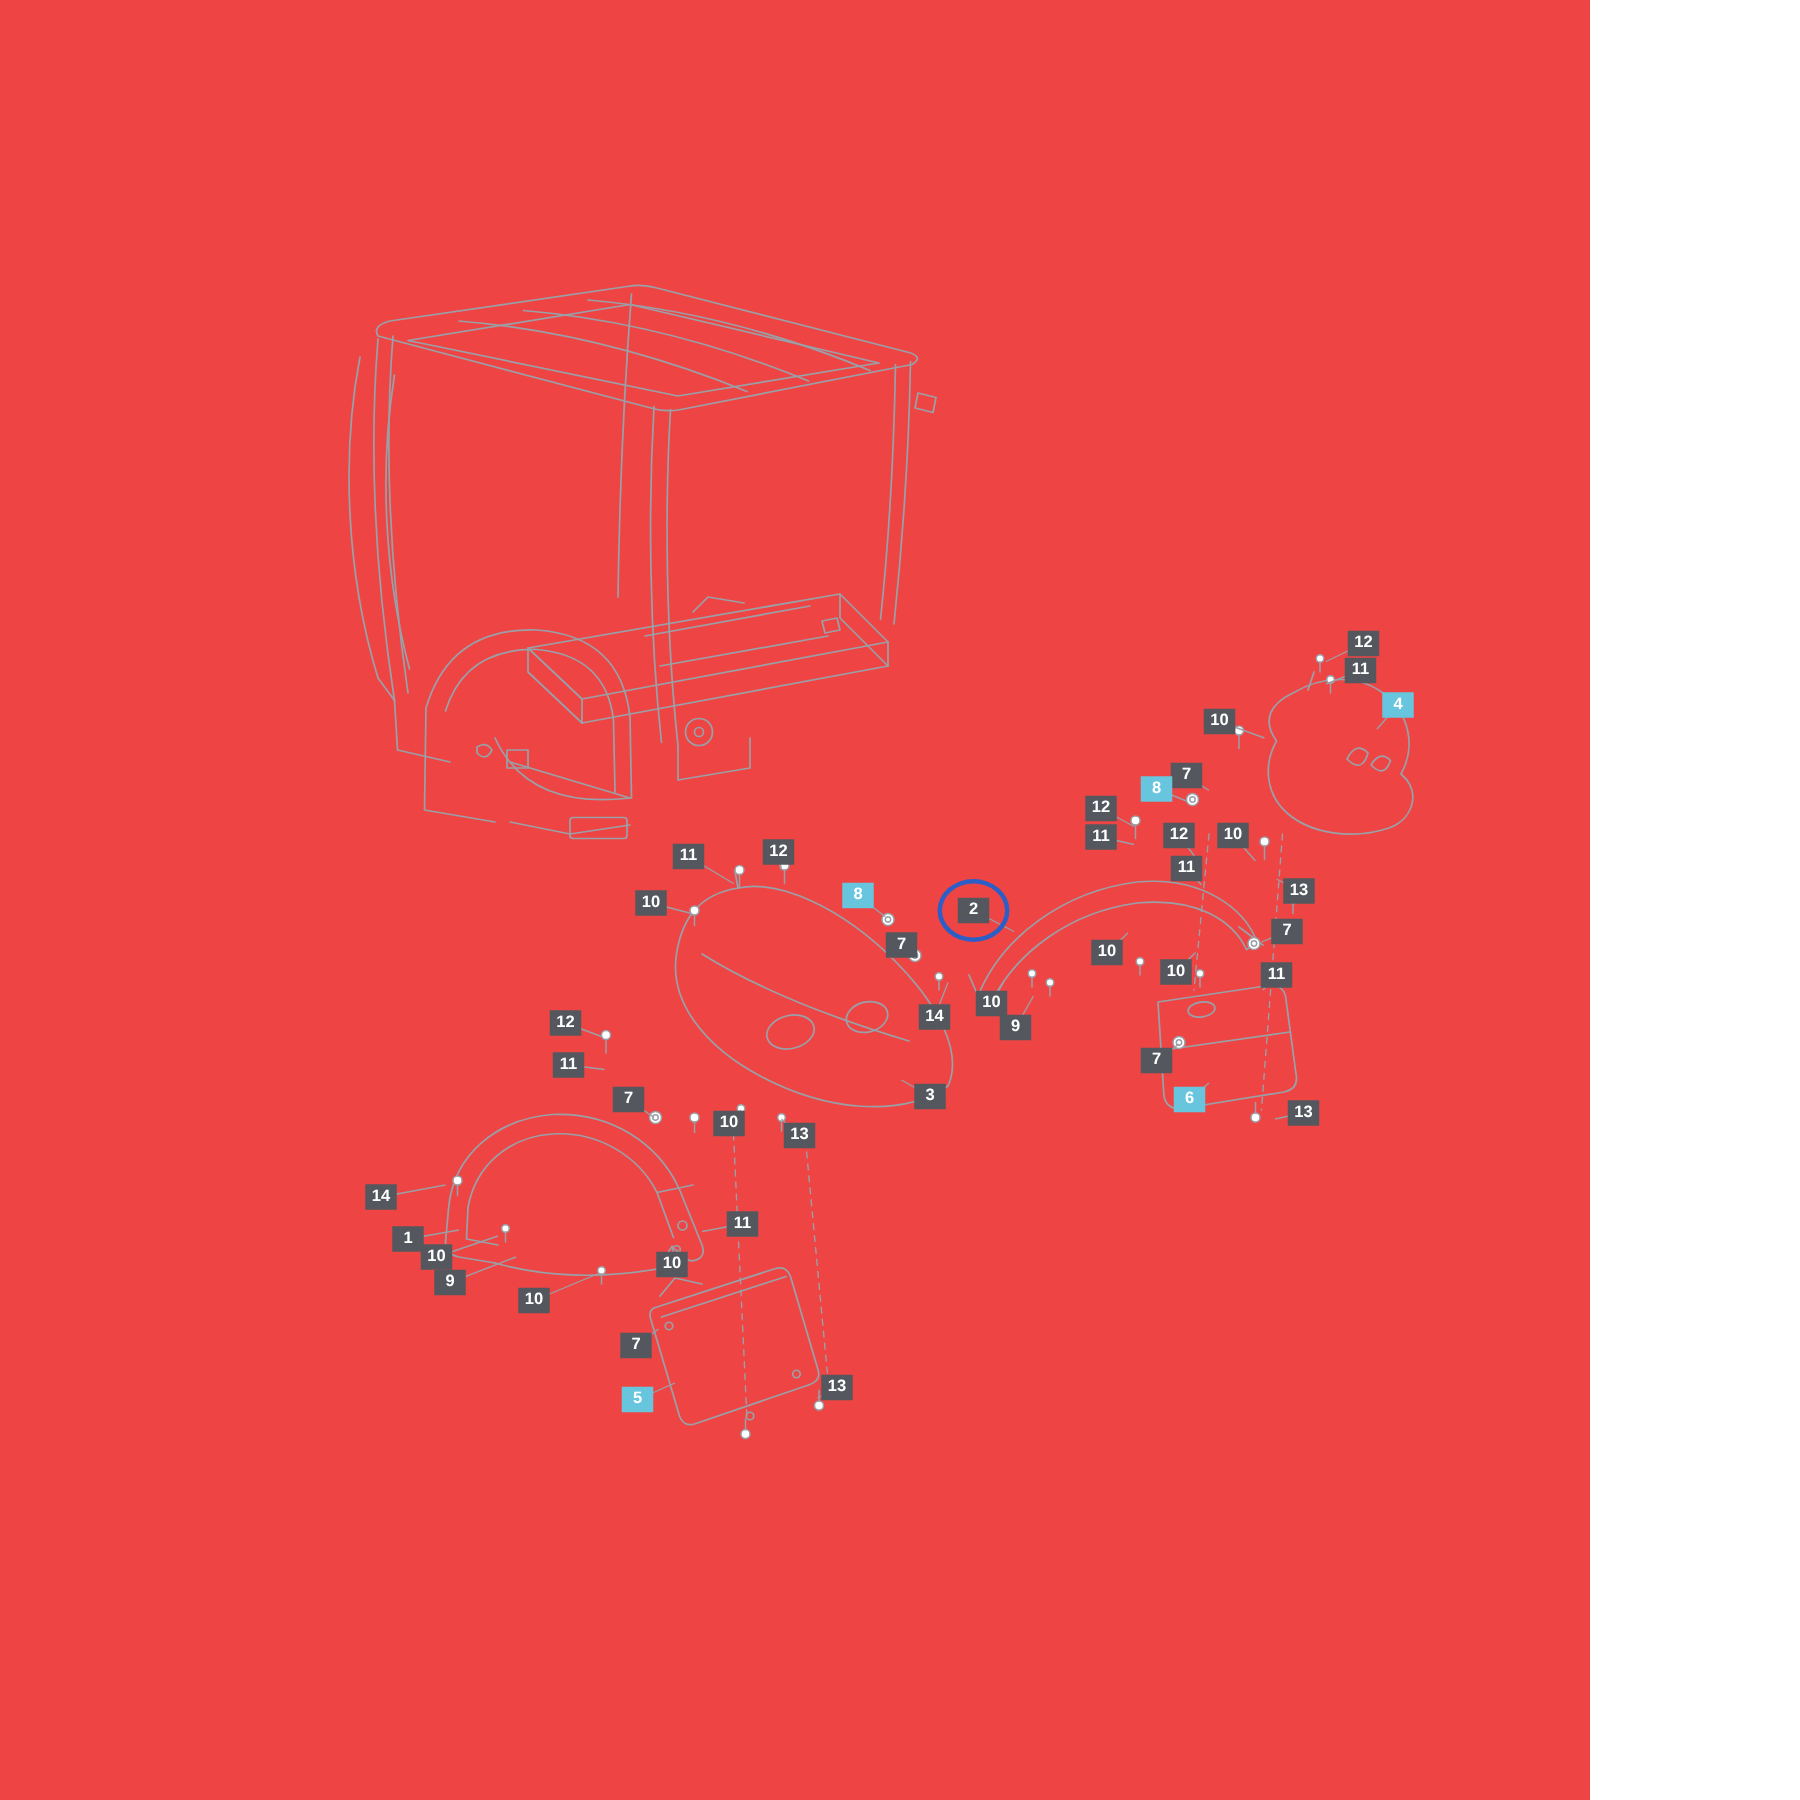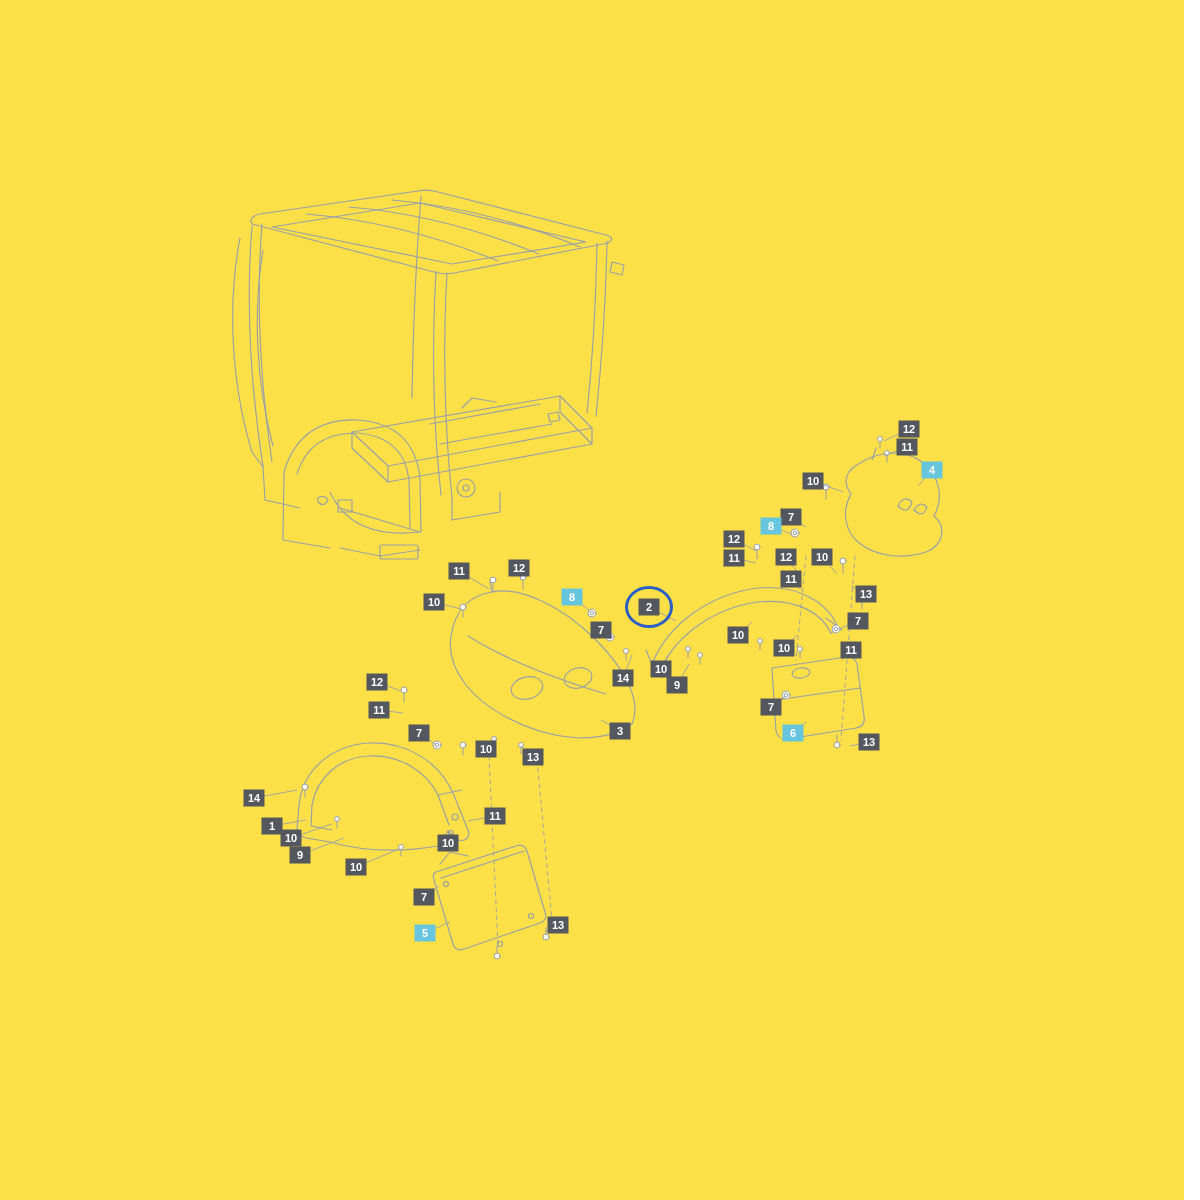--- a/index.html
+++ b/index.html
@@ -1,17 +1,17 @@
 <!DOCTYPE html>
 <html style="--dark: #54585e; --cyan: #67c5de; --line: #9aa0a8;"><head>
 <meta charset="utf-8">
 <style>
   html,body{margin:0;padding:0;background:#fff;}
   .stage{
-    position:relative;width:1184px;height:1200px;background:#fde047;
+    position:relative;width:1060px;height:1200px;background:#ef4444;
     overflow:hidden;font-family:"Liberation Sans",sans-serif;
   }
   #art,#leaders{position:absolute;left:0;top:0;}
   #leaders line{stroke:var(--line,#9aa0a8);stroke-width:0.9;}
   .part-label{
     position:absolute;transform:translate(-50%,-50%);
     min-width:21px;height:17px;line-height:17px;text-align:center;
     font-size:11px;font-weight:bold;color:#fff;
     background:var(--dark,#54585e);padding:0 3px;box-sizing:border-box;
     user-select:none;

